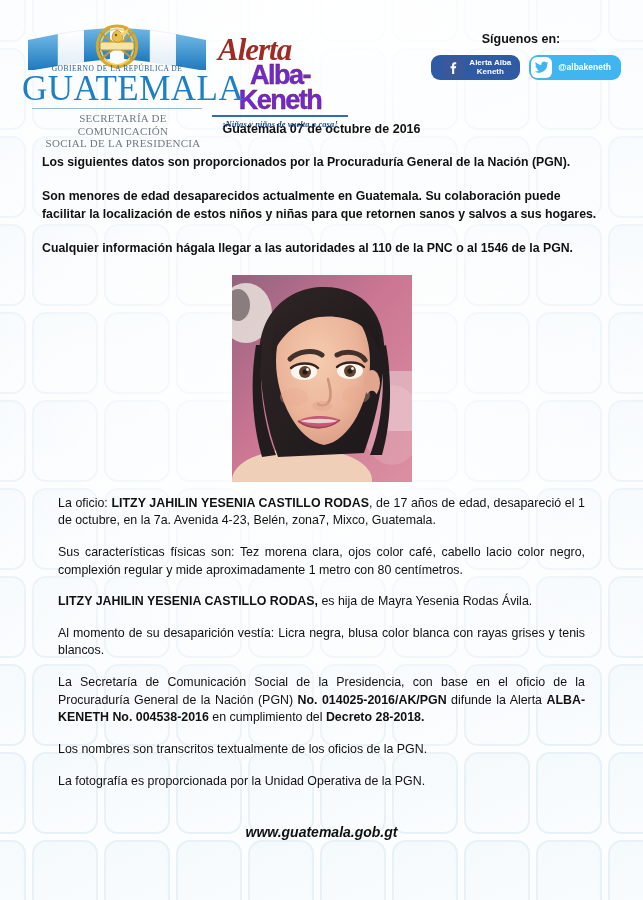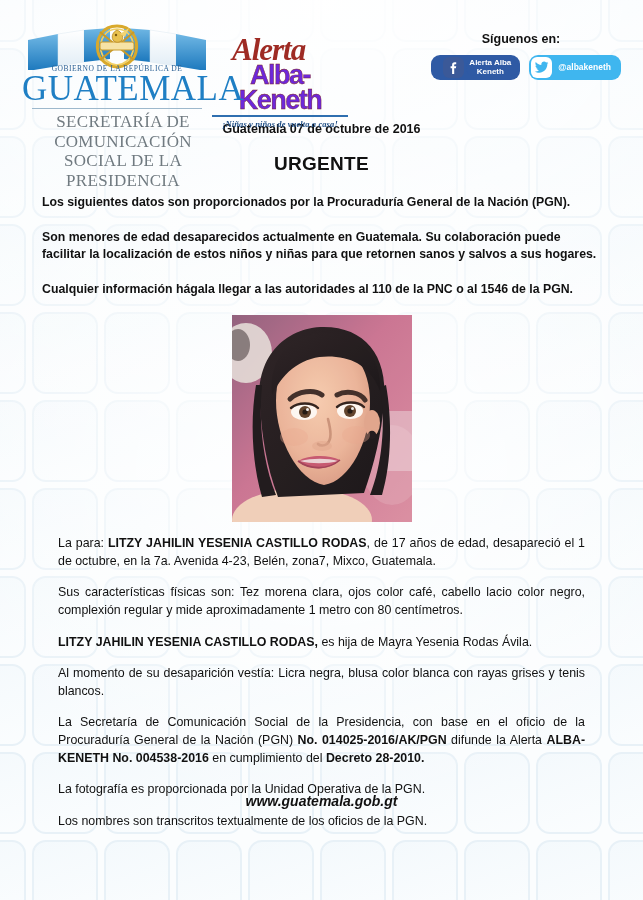--- a/index.html
+++ b/index.html
@@ -90,21 +90,21 @@
     position: relative;
     z-index: 4;
   }
   .gt-rule {
     height: 1px;
     background: #9db8cc;
     margin: 3px 10px 3px 10px;
   }
   .gt-sub {
     font-family: "Liberation Serif", serif;
-    font-size: 17px;
+    font-size: 11px;
     line-height: 1.15;
     letter-spacing: .3px;
     color: #707a80;
     margin-left: 12px;
   }
 
   
   .ak-logo {
     position: absolute;
     left: 210px;
@@ -114,21 +114,21 @@
   }
   .ak-alerta {
     font-family: "Liberation Serif", serif;
     font-style: italic;
     font-weight: bold;
     font-size: 31px;
     line-height: .8;
     color: #9e2b24;
     letter-spacing: -1px;
     text-align: left;
-    margin-left: 22px;
+    margin-left: 8px;
   }
   .ak-keneth {
     font-family: "Liberation Sans", sans-serif;
     font-weight: bold;
     font-size: 27px;
     line-height: .95;
     color: #6d28d9;
     letter-spacing: -1.5px;
     -webkit-text-stroke: .4px #7a1c17;
   }
@@ -266,21 +266,21 @@
     text-align: justify;
   }
   .body-copy p.p-left { text-align: left; }
   .body-copy b { font-weight: bold; }
 
   
   .footer {
     position: absolute;
     left: 0;
     right: 0;
-    top: 792px;
+    top: 823px;
     text-align: center;
   }
   .footer a, .footer span {
     font-size: 14px;
     font-weight: bold;
     font-style: italic;
     color: #111;
     text-decoration: none;
   }
 </style>
@@ -487,21 +487,20 @@
           <span class="chip-label">@albakeneth</span>
         </div>
 
       </div>
     </div>
   </div>
 
   <div class="date-line">Guatemala 07 de octubre de 2016</div>
 
   <div class="urgent-block">
-    <div class="urgent-1">URGENTE</div>
   </div>
 
   <div class="intro">
     <p>Los siguientes datos son proporcionados por la Procuraduría General de la Nación (PGN).</p>
     <p>Son menores de edad desaparecidos actualmente en Guatemala. Su colaboración puede facilitar la localización de estos niños y niñas para que retornen sanos y salvos a sus hogares.</p>
     <p>Cualquier información hágala llegar a las autoridades al 110 de la PNC o al 1546 de la PGN.</p>
   </div>
 
   <div class="photo-wrap">
     <div class="photo">
@@ -568,37 +567,37 @@
         <ellipse cx="124" cy="120" rx="14" ry="9" fill="#e8a389" opacity=".35"></ellipse>
 
         <rect width="180" height="207" fill="#ffffff" opacity=".05"></rect>
       </svg>
     </div>
   </div>
 
   <div class="body-copy">
 
     <p>
-      <span>La para: </span><b>LITZY JAHILIN YESENIA CASTILLO RODAS</b><span>, de 17 años de edad, desapareció el 1 de octubre, en la 7a. Avenida 4-23, Belén, zona7, Mixco, Guatemala.</span>
+      <span>La oficio: </span><b>LITZY JAHILIN YESENIA CASTILLO RODAS</b><span>, de 17 años de edad, desapareció el 1 de octubre, en la 7a. Avenida 4-23, Belén, zona7, Mixco, Guatemala.</span>
     </p>
 
     <p>Sus características físicas son: Tez morena clara, ojos color café, cabello lacio color negro, complexión regular y mide aproximadamente 1 metro con 80 centímetros.</p>
 
     <p>
       <b>LITZY JAHILIN YESENIA CASTILLO RODAS,</b><span> es hija de Mayra Yesenia Rodas Ávila.</span>
     </p>
 
     <p>Al momento de su desaparición vestía: Licra negra, blusa color blanca con rayas grises y tenis blancos.</p>
 
     <p>
-      <span>La Secretaría de Comunicación Social de la Presidencia, con base en el oficio de la Procuraduría General de la Nación (PGN) </span><b>No. 014025-2016/AK/PGN</b><span> difunde la Alerta </span><b>ALBA-KENETH No. 004538-2016</b><span> en cumplimiento del </span><b>Decreto 28-2010.</b>
+      <span>La Secretaría de Comunicación Social de la Presidencia, con base en el oficio de la Procuraduría General de la Nación (PGN) </span><b>No. 014025-2016/AK/PGN</b><span> difunde la Alerta </span><b>ALBA-KENETH No. 004538-2016</b><span> en cumplimiento del </span><b>Decreto 28-2018.</b>
     </p>
 
+    <p class="p-left">Los nombres son transcritos textualmente de los oficios de la PGN.</p>
+
     <p class="p-left">La fotografía es proporcionada por la Unidad Operativa de la PGN.</p>
-
-    <p class="p-left">Los nombres son transcritos textualmente de los oficios de la PGN.</p>
   </div>
 
   <div class="footer">
     <span>www.guatemala.gob.gt</span>
   </div>
 
 </div>
 
 </body></html>

